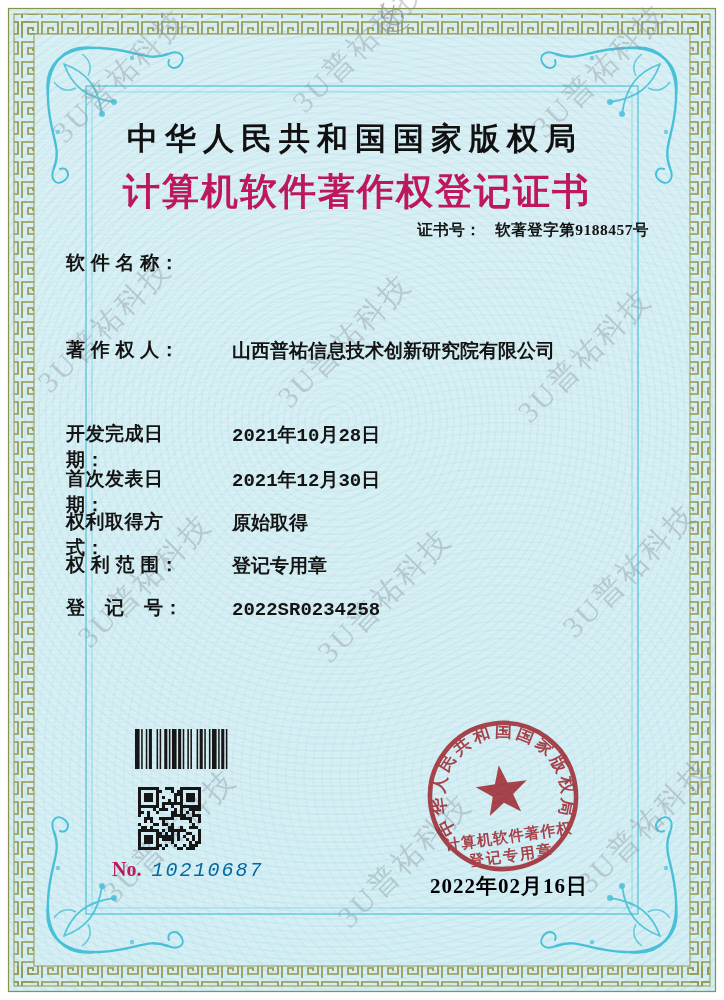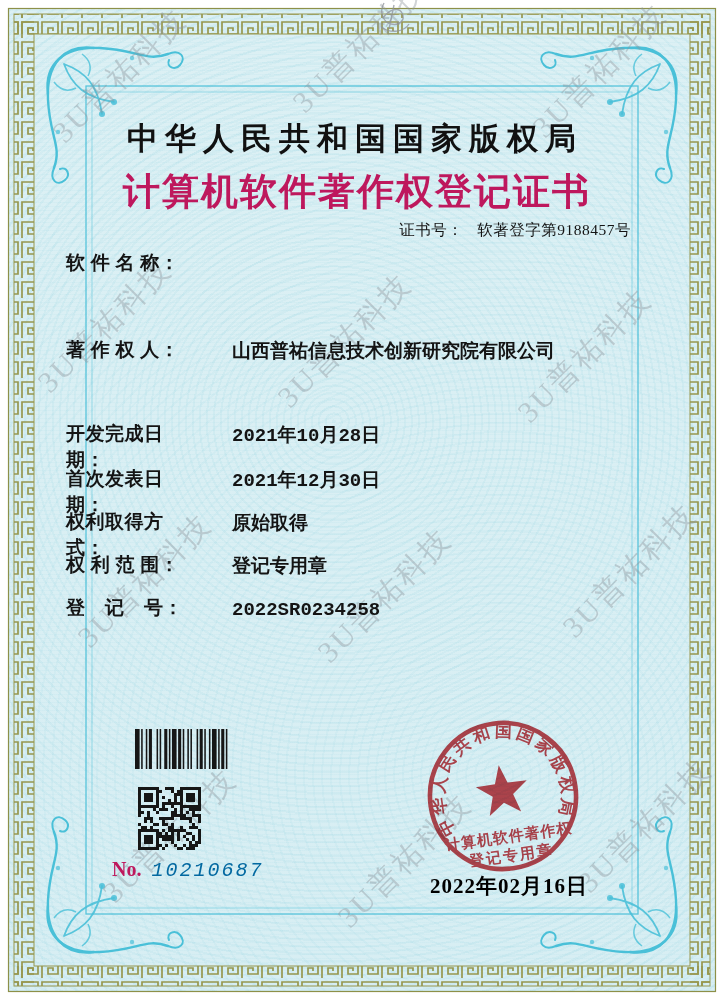--- a/index.html
+++ b/index.html
@@ -30,22 +30,22 @@
   .content{position:absolute;inset:0;}
   .title{
     position:absolute;top:118px;left:0;right:14px;text-align:center;
     font-size:31px;font-weight:bold;letter-spacing:7px;color:#111;
   }
   .subtitle{
     position:absolute;top:167px;left:0;right:10px;text-align:center;
     font-size:37px;font-weight:bold;letter-spacing:2px;color:#be185d;
   }
   .certno{
-    position:absolute;top:220px;right:93px;
-    font-size:15.5px;font-weight:normal;letter-spacing:0.5px;
+    position:absolute;top:220px;right:75px;
+    font-size:15.5px;font-weight:bold;letter-spacing:0.5px;
   }
   .certno .lbl{margin-right:14px;}
   .field{position:absolute;left:66px;display:flex;align-items:flex-start;gap:32px;}
   .flabel{
     flex:none;width:134px;font-size:19px;font-weight:bold;letter-spacing:0.5px;
   }
   .fvalue{
     font-size:19px;font-weight:bold;white-space:pre-line;line-height:30px;
     font-family:"Liberation Mono","DejaVu Sans Mono","Liberation Serif",serif;
   }

